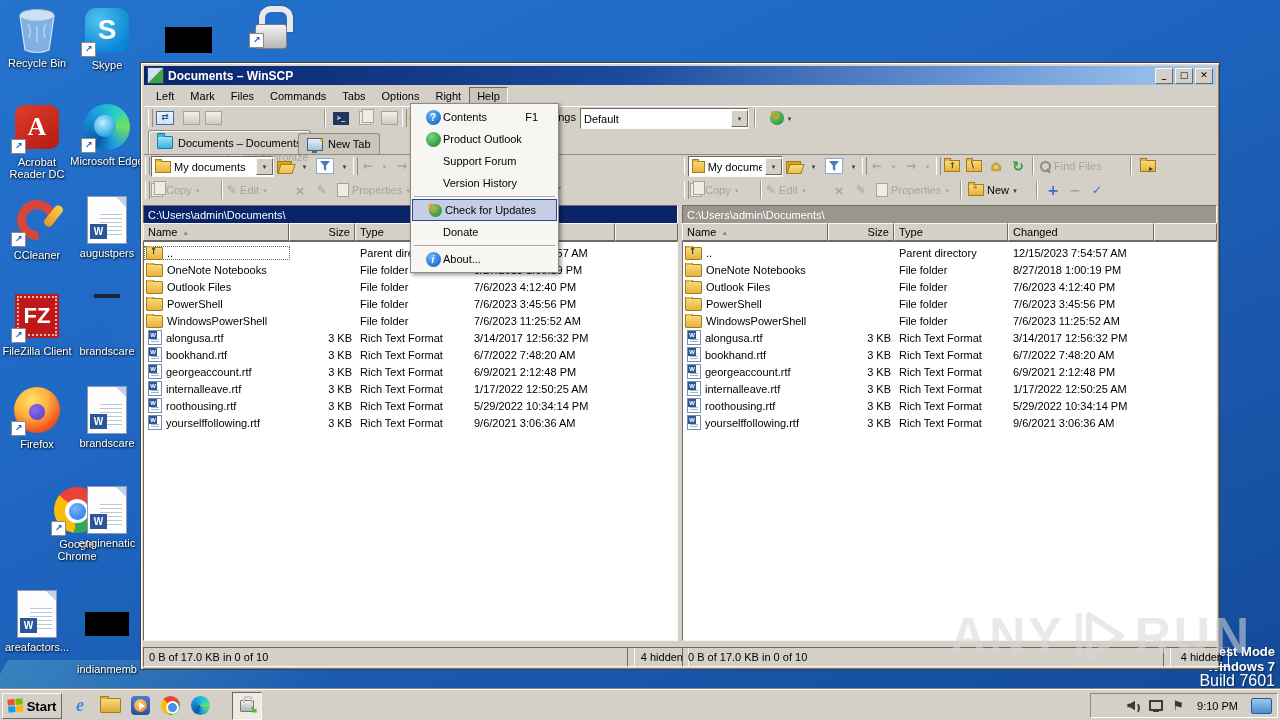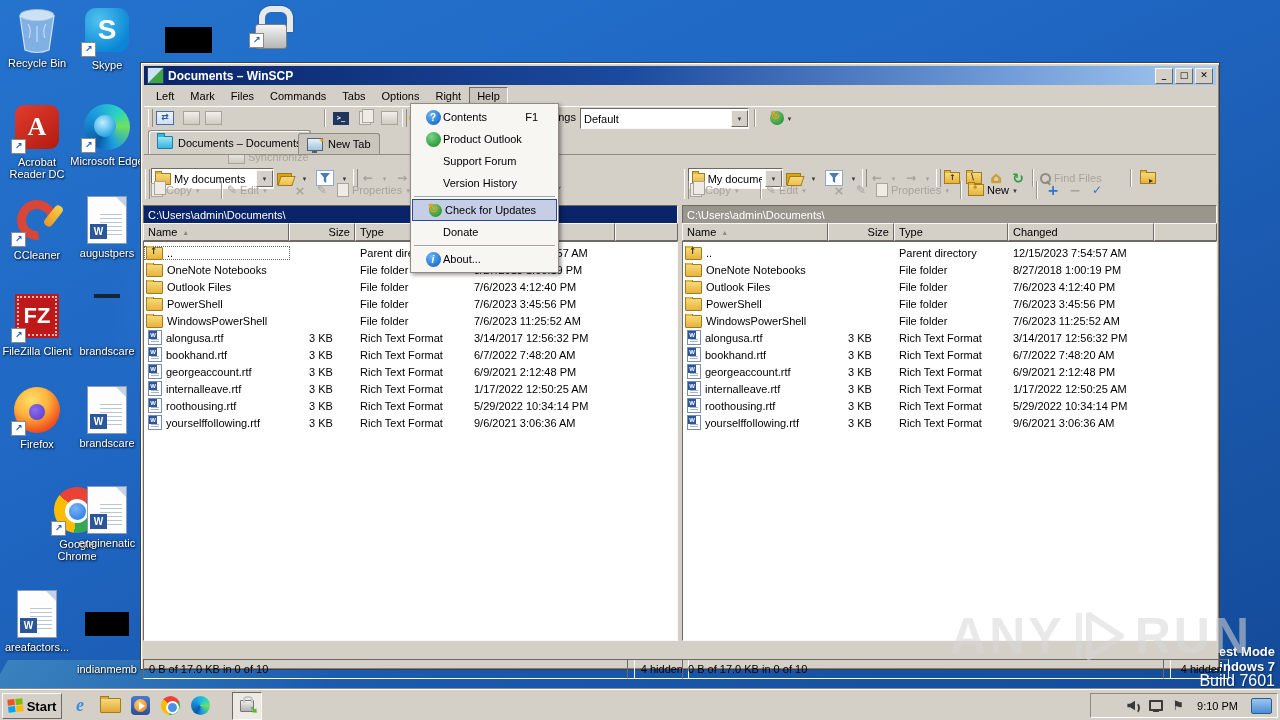--- a/index.html
+++ b/index.html
@@ -135,35 +135,35 @@
   .fold.cyan{background:linear-gradient(#9fe2f5,#35b6e0);border-color:#1580a8;}
   .fold.cyan::before{background:#35b6e0;border-color:#1580a8;}
   .mon-ic{width:14px;height:11px;border:1px solid #55636e;background:linear-gradient(#e8f2fa,#9fc4e0);position:relative;flex:none;}
   .mon-ic::after{content:"";position:absolute;left:4px;bottom:-3px;width:5px;height:2px;background:#55636e;}
   .spark{position:absolute;right:-3px;top:-3px;color:#e8a816;font-size:8px;}
 
   
   .panel{position:absolute;top:92px;width:535px;height:486px;}
   #panelL{left:2px;} #panelR{left:541px;}
   .ptool{position:absolute;left:0;right:0;height:23px;}
-  .pt1{top:0;margin-top:12px;} .pt2{top:24px;}
+  .pt1{top:0;} .pt2{top:24px;}
   .pathbar{position:absolute;left:0;right:0;top:50px;height:17px;border:1px solid;border-color:#6e6a63 #f8f7f4 #f8f7f4 #6e6a63;
        color:#fff;display:flex;align-items:center;padding-left:4px;white-space:nowrap;overflow:hidden;}
   .pathbar.active{background:#0a246a;} .pathbar.idle{background:#9a968e;}
   .phead{position:absolute;left:0;right:0;top:68px;height:18px;display:flex;}
   .hcell{background:#d4d0c8;border:1px solid;border-color:#f8f7f4 #6e6a63 #6e6a63 #f8f7f4;
        display:flex;align-items:center;padding:0 4px;overflow:hidden;white-space:nowrap;}
   .hc-name{width:136px;} .hc-size{width:56px;justify-content:flex-end;} .hc-type{width:104px;} .hc-date{width:136px;} .hc-fill{flex:1;}
   .sort{margin-left:5px;font-size:7px;color:#8f8b82;}
   .plist{position:absolute;left:0;right:0;top:86px;bottom:0;background:#fff;border:1px solid;
        border-color:#6e6a63 #f8f7f4 #f8f7f4 #6e6a63;overflow:hidden;padding-top:2px;}
   .frow{height:17px;display:flex;align-items:center;color:#000;}
   .frow.focus .c-name{outline:1px dotted #666;outline-offset:-1px;}
   .c-name{width:144px;display:flex;align-items:center;gap:4px;padding-left:2px;overflow:hidden;white-space:nowrap;flex:none;}
-  .c-size{width:62px;text-align:center;padding-right:6px;flex:none;}
+  .c-size{width:62px;text-align:right;padding-right:6px;flex:none;}
   .c-type{width:112px;padding-left:2px;flex:none;white-space:nowrap;}
   .c-date{flex:1;padding-left:2px;white-space:nowrap;}
   .fic{width:15px;height:13px;position:relative;flex:none;}
   .fic-folder,.fic-up{background:linear-gradient(#f7d978,#e8b33c);border:1px solid #a07c1e;border-radius:1px;height:11px;margin-top:1px;}
   .fic-folder::before,.fic-up::before{content:"";position:absolute;left:-1px;top:-3px;width:6px;height:2px;background:#e8b33c;border:1px solid #a07c1e;border-bottom:none;}
   .fic-up::after{content:"↑";position:absolute;left:3px;top:-2px;font:bold 9px/11px "DejaVu Sans",sans-serif;color:#333;}
   .fic-rtf{background:#fff;border:1px solid #7a8db0;height:13px;width:12px;margin-left:2px;}
   .fic-rtf::before{content:"W";position:absolute;left:0;top:0;width:8px;height:8px;background:#2b579a;color:#fff;
        font:bold 6px/8px "Liberation Sans",sans-serif;text-align:center;}
   .fic-rtf::after{content:"";position:absolute;left:2px;bottom:2px;right:2px;height:1px;background:#a8b4c8;box-shadow:0 -2px 0 #a8b4c8;}
@@ -187,21 +187,21 @@
   .home-ic{color:#d9a514;font:bold 15px/15px "DejaVu Sans",sans-serif;text-shadow:0 0 1px #8a6a10;}
   .refresh-ic{color:#2f9e3f;font:bold 14px/14px "DejaVu Sans",sans-serif;}
   .mag{width:11px;height:11px;position:relative;flex:none;}
   .mag::before{content:"";position:absolute;left:0;top:0;width:7px;height:7px;border:2px solid #8f8b82;border-radius:50%;}
   .mag::after{content:"";position:absolute;right:0;bottom:0;width:5px;height:2px;background:#8f8b82;transform:rotate(45deg);}
   .plus-ic{color:#2f6fd0;font:bold 14px/14px "DejaVu Sans",sans-serif;}
   .minus-ic{color:#a8a49c;font:bold 14px/14px "DejaVu Sans",sans-serif;}
   .chk-ic{color:#2f6fd0;font:bold 12px/12px "DejaVu Sans",sans-serif;}
 
   
-  .statusrow{position:absolute;left:0;top:596px;width:1078px;height:20px;}
+  .statusrow{position:absolute;left:0;top:584px;width:1078px;height:20px;}
   .scell{position:absolute;top:0;height:18px;border:1px solid;border-color:#6e6a63 #f8f7f4 #f8f7f4 #6e6a63;
        display:flex;align-items:center;padding:0 5px;color:#000;white-space:nowrap;overflow:hidden;}
   .scell.r{justify-content:flex-end;}
 
   
   #helpmenu{position:absolute;left:410px;top:103px;width:147px;z-index:40;background:#f7f6f3;
        border:1px solid #8f8b82;box-shadow:2px 2px 4px rgba(0,0,0,.4);padding:2px 0;}
   .hm-item{height:22px;display:flex;align-items:center;padding:0 12px;color:#000;position:relative;}
   .hm-item.sel{background:#c6cee6;border:1px solid #2a4a9a;height:20px;margin:0 1px;}
   .hm-ic{width:20px;height:16px;flex:none;position:relative;display:flex;align-items:center;justify-content:center;}

